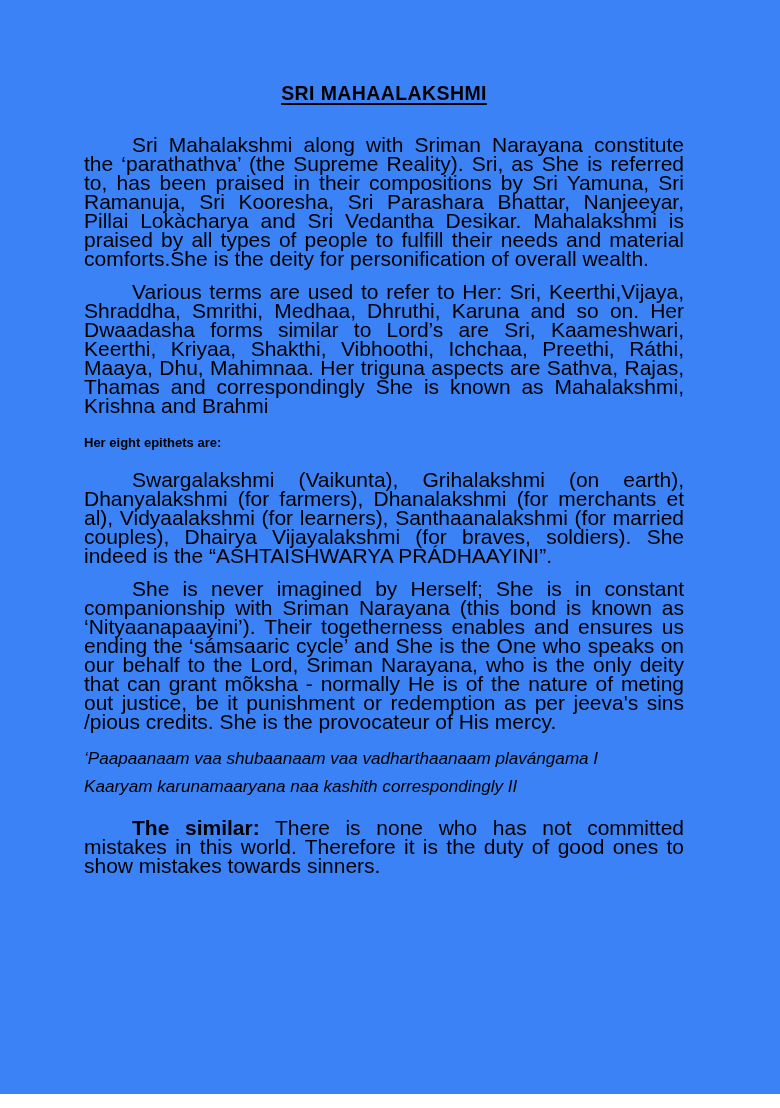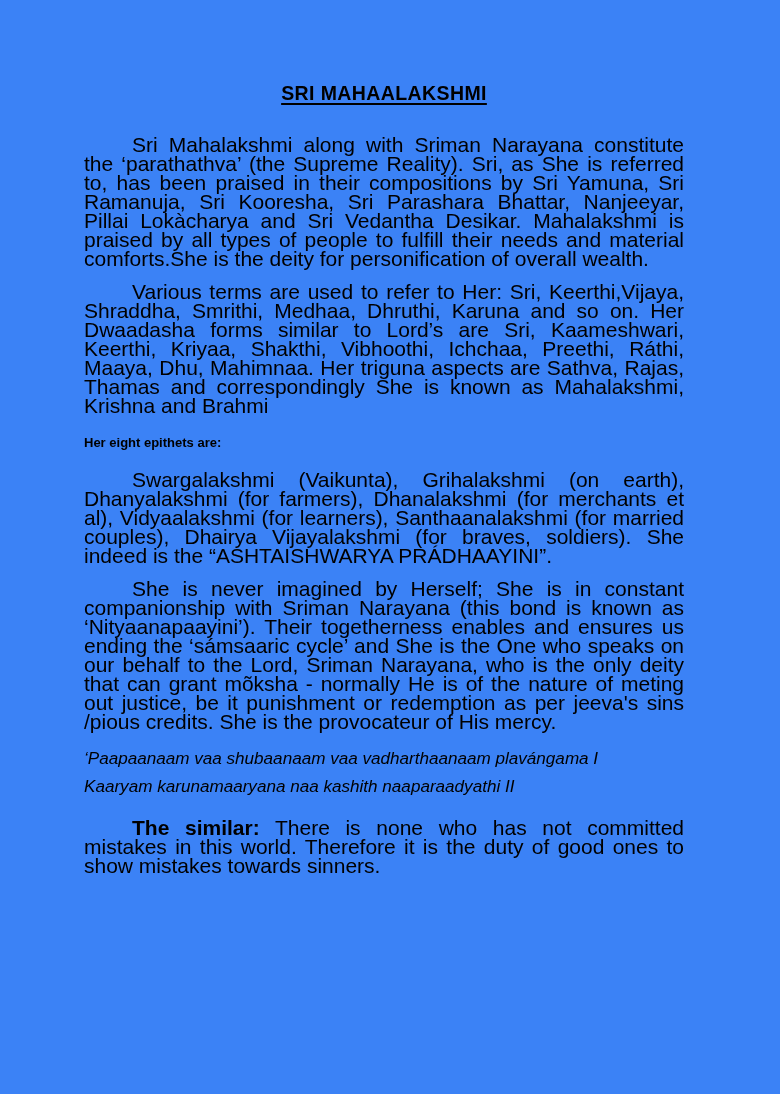--- a/index.html
+++ b/index.html
@@ -84,18 +84,18 @@
 
     <p class="para">Various terms are used to refer to Her: Sri, Keerthi,Vijaya, Shraddha, Smrithi, Medhaa, Dhruthi, Karuna and so on. Her Dwaadasha forms similar to Lord’s are Sri, Kaameshwari, Keerthi, Kriyaa, Shakthi,  Vibhoothi, Ichchaa, Preethi, Ráthi, Maaya, Dhu, Mahimnaa. Her triguna  aspects are Sathva, Rajas, Thamas and correspondingly She is known as Mahalakshmi, Krishna and Brahmi</p>
 
     <p class="subhead">Her eight epithets are:</p>
 
     <p class="para">Swargalakshmi (Vaikunta),  Grihalakshmi (on earth), Dhanyalakshmi (for farmers), Dhanalakshmi (for merchants et al), Vidyaalakshmi (for learners), Santhaanalakshmi (for married couples), Dhairya Vijayalakshmi (for braves, soldiers). She indeed is the “ASHTAISHWARYA PRÁDHAAYINI”.</p>
 
     <p class="para">She is never imagined by Herself; She is in constant companionship with Sriman Narayana (this bond is known as ‘Nityaanapaayini’). Their togetherness enables and ensures us ending the ‘sámsaaric cycle’ and She is the One who speaks on our behalf to the Lord, Sriman Narayana, who is the only deity that can grant mõksha - normally He is of the nature of meting out justice, be it punishment or redemption as per jeeva's sins /pious credits. She is the provocateur of His mercy.</p>
 
 
-    <p class="verse"><span>‘Paapaanaam vaa shubaanaam vaa vadharthaanaam plavángama  I</span><br><span>Kaaryam karunamaaryana naa kashith naaparaadyathi   II</span></p>
+    <p class="verse"><span>‘Paapaanaam vaa shubaanaam vaa vadharthaanaam plavángama  I</span><br><span>Kaaryam karunamaaryana naa kashith correspondingly   II</span></p>
 
     <p class="para"><span class="b">The similar:</span><span> There is none who has not committed mistakes in this world. Therefore it is the duty of good ones to show mistakes towards sinners.</span></p>
 
   </div>
 </div>
 
 </body></html>

